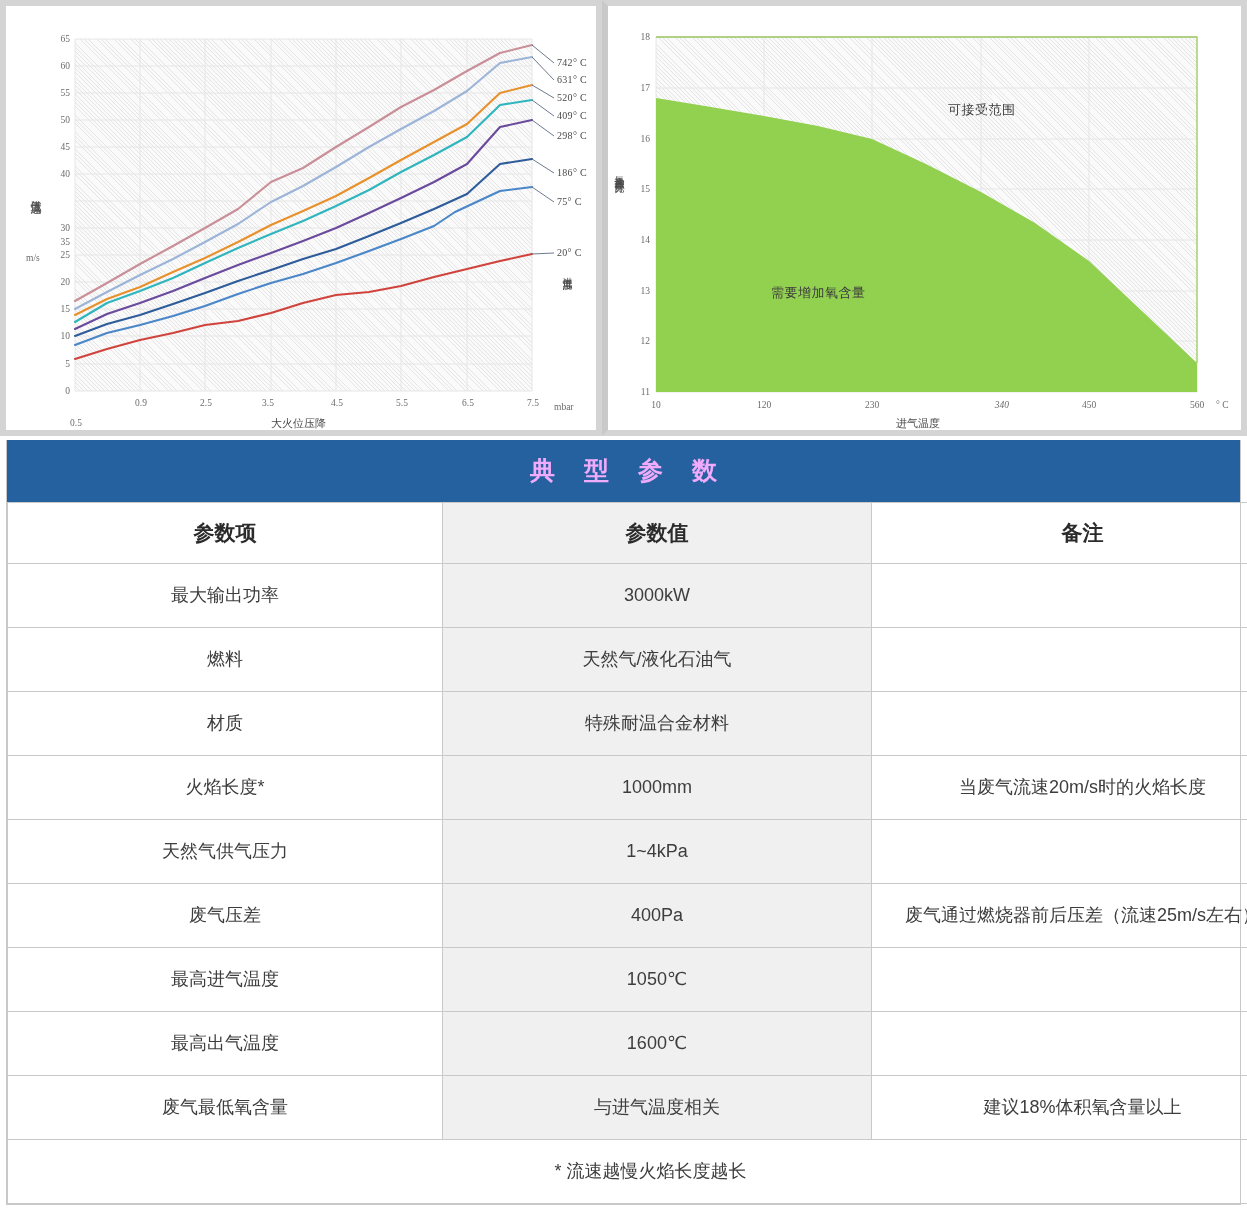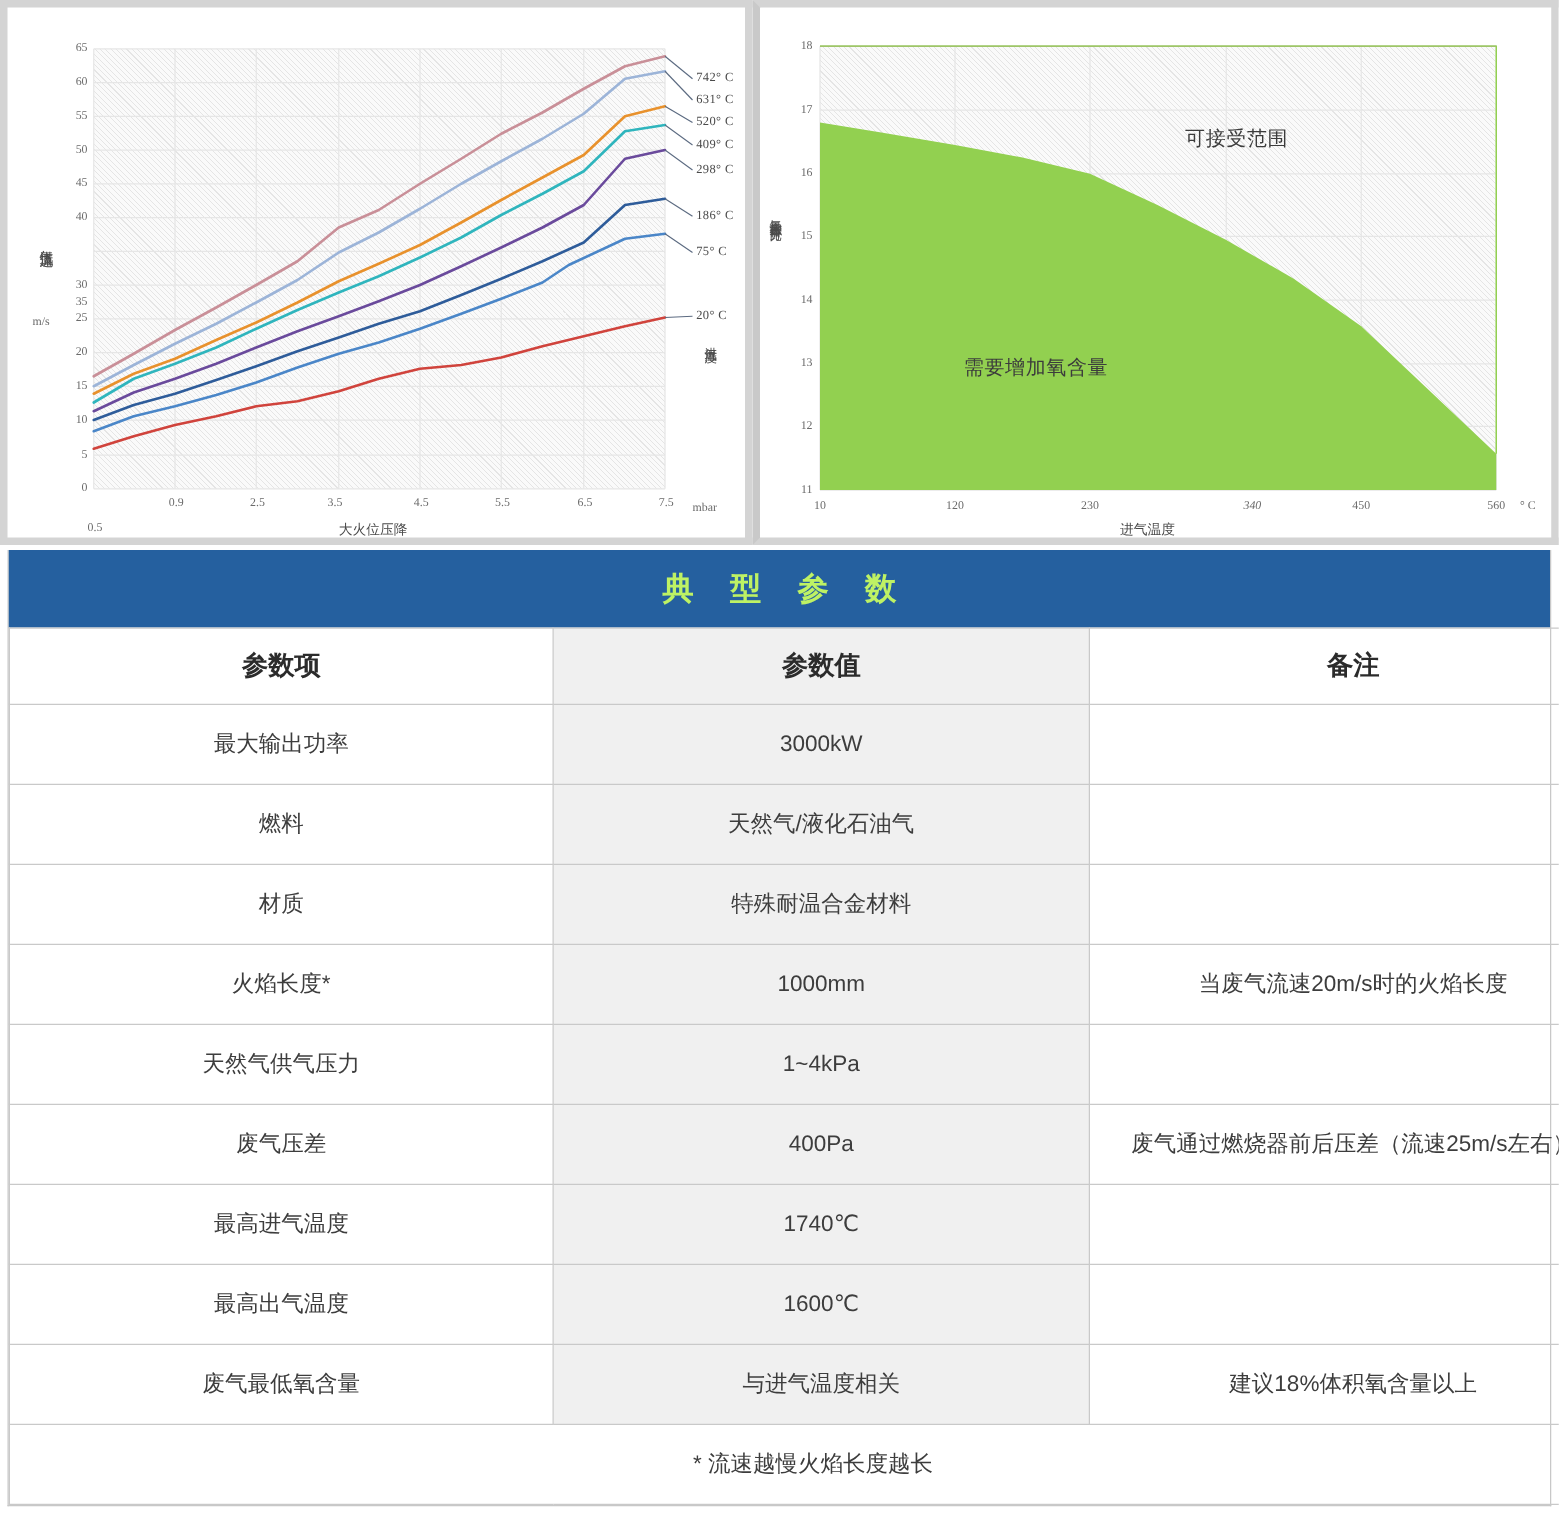--- a/index.html
+++ b/index.html
@@ -73,42 +73,42 @@
     position: absolute;
     font-size: 10px;
     color: #4a4a4a;
     white-space: nowrap;
     font-family: "Liberation Serif", "DejaVu Serif", serif;
     letter-spacing: .3px;
   }
 
   .region-label {
     position: absolute;
-    font-size: 16px;
+    font-size: 13px;
     color: #3c3c3c;
     white-space: nowrap;
     letter-spacing: .5px;
   }
 
   svg.overlay { position: absolute; left: 0; top: 0; overflow: visible; }
 
   
   .table-wrap {
     position: absolute;
     left: 6px;
     top: 440px;
     width: 1235px;
     box-sizing: border-box;
     border: 1px solid #c8c8c8;
     border-top: none;
     background: #fff;
   }
   .tbl-title {
     background: #25609f;
-    color: #bef264;
+    color: #f0abfc;
     font-size: 25px;
     font-weight: bold;
     text-align: center;
     letter-spacing: 11px;
     padding: 14px 0 15px 0;
     text-indent: 11px;
   }
   table.params {
     width: 100%;
     border-collapse: collapse;
@@ -324,21 +324,21 @@
         <td class="col-b">1~4kPa</td>
         <td class="col-c"></td>
       </tr>
       <tr>
         <td class="col-a">废气压差</td>
         <td class="col-b">400Pa</td>
         <td class="col-c" style="line-height:1.5;">废气通过燃烧器前后压差（流速25m/s左右）</td>
       </tr>
       <tr>
         <td class="col-a">最高进气温度</td>
-        <td class="col-b">1740℃</td>
+        <td class="col-b">1050℃</td>
         <td class="col-c"></td>
       </tr>
       <tr>
         <td class="col-a">最高出气温度</td>
         <td class="col-b">1600℃</td>
         <td class="col-c"></td>
       </tr>
       <tr>
         <td class="col-a">废气最低氧含量</td>
         <td class="col-b">与进气温度相关</td>

